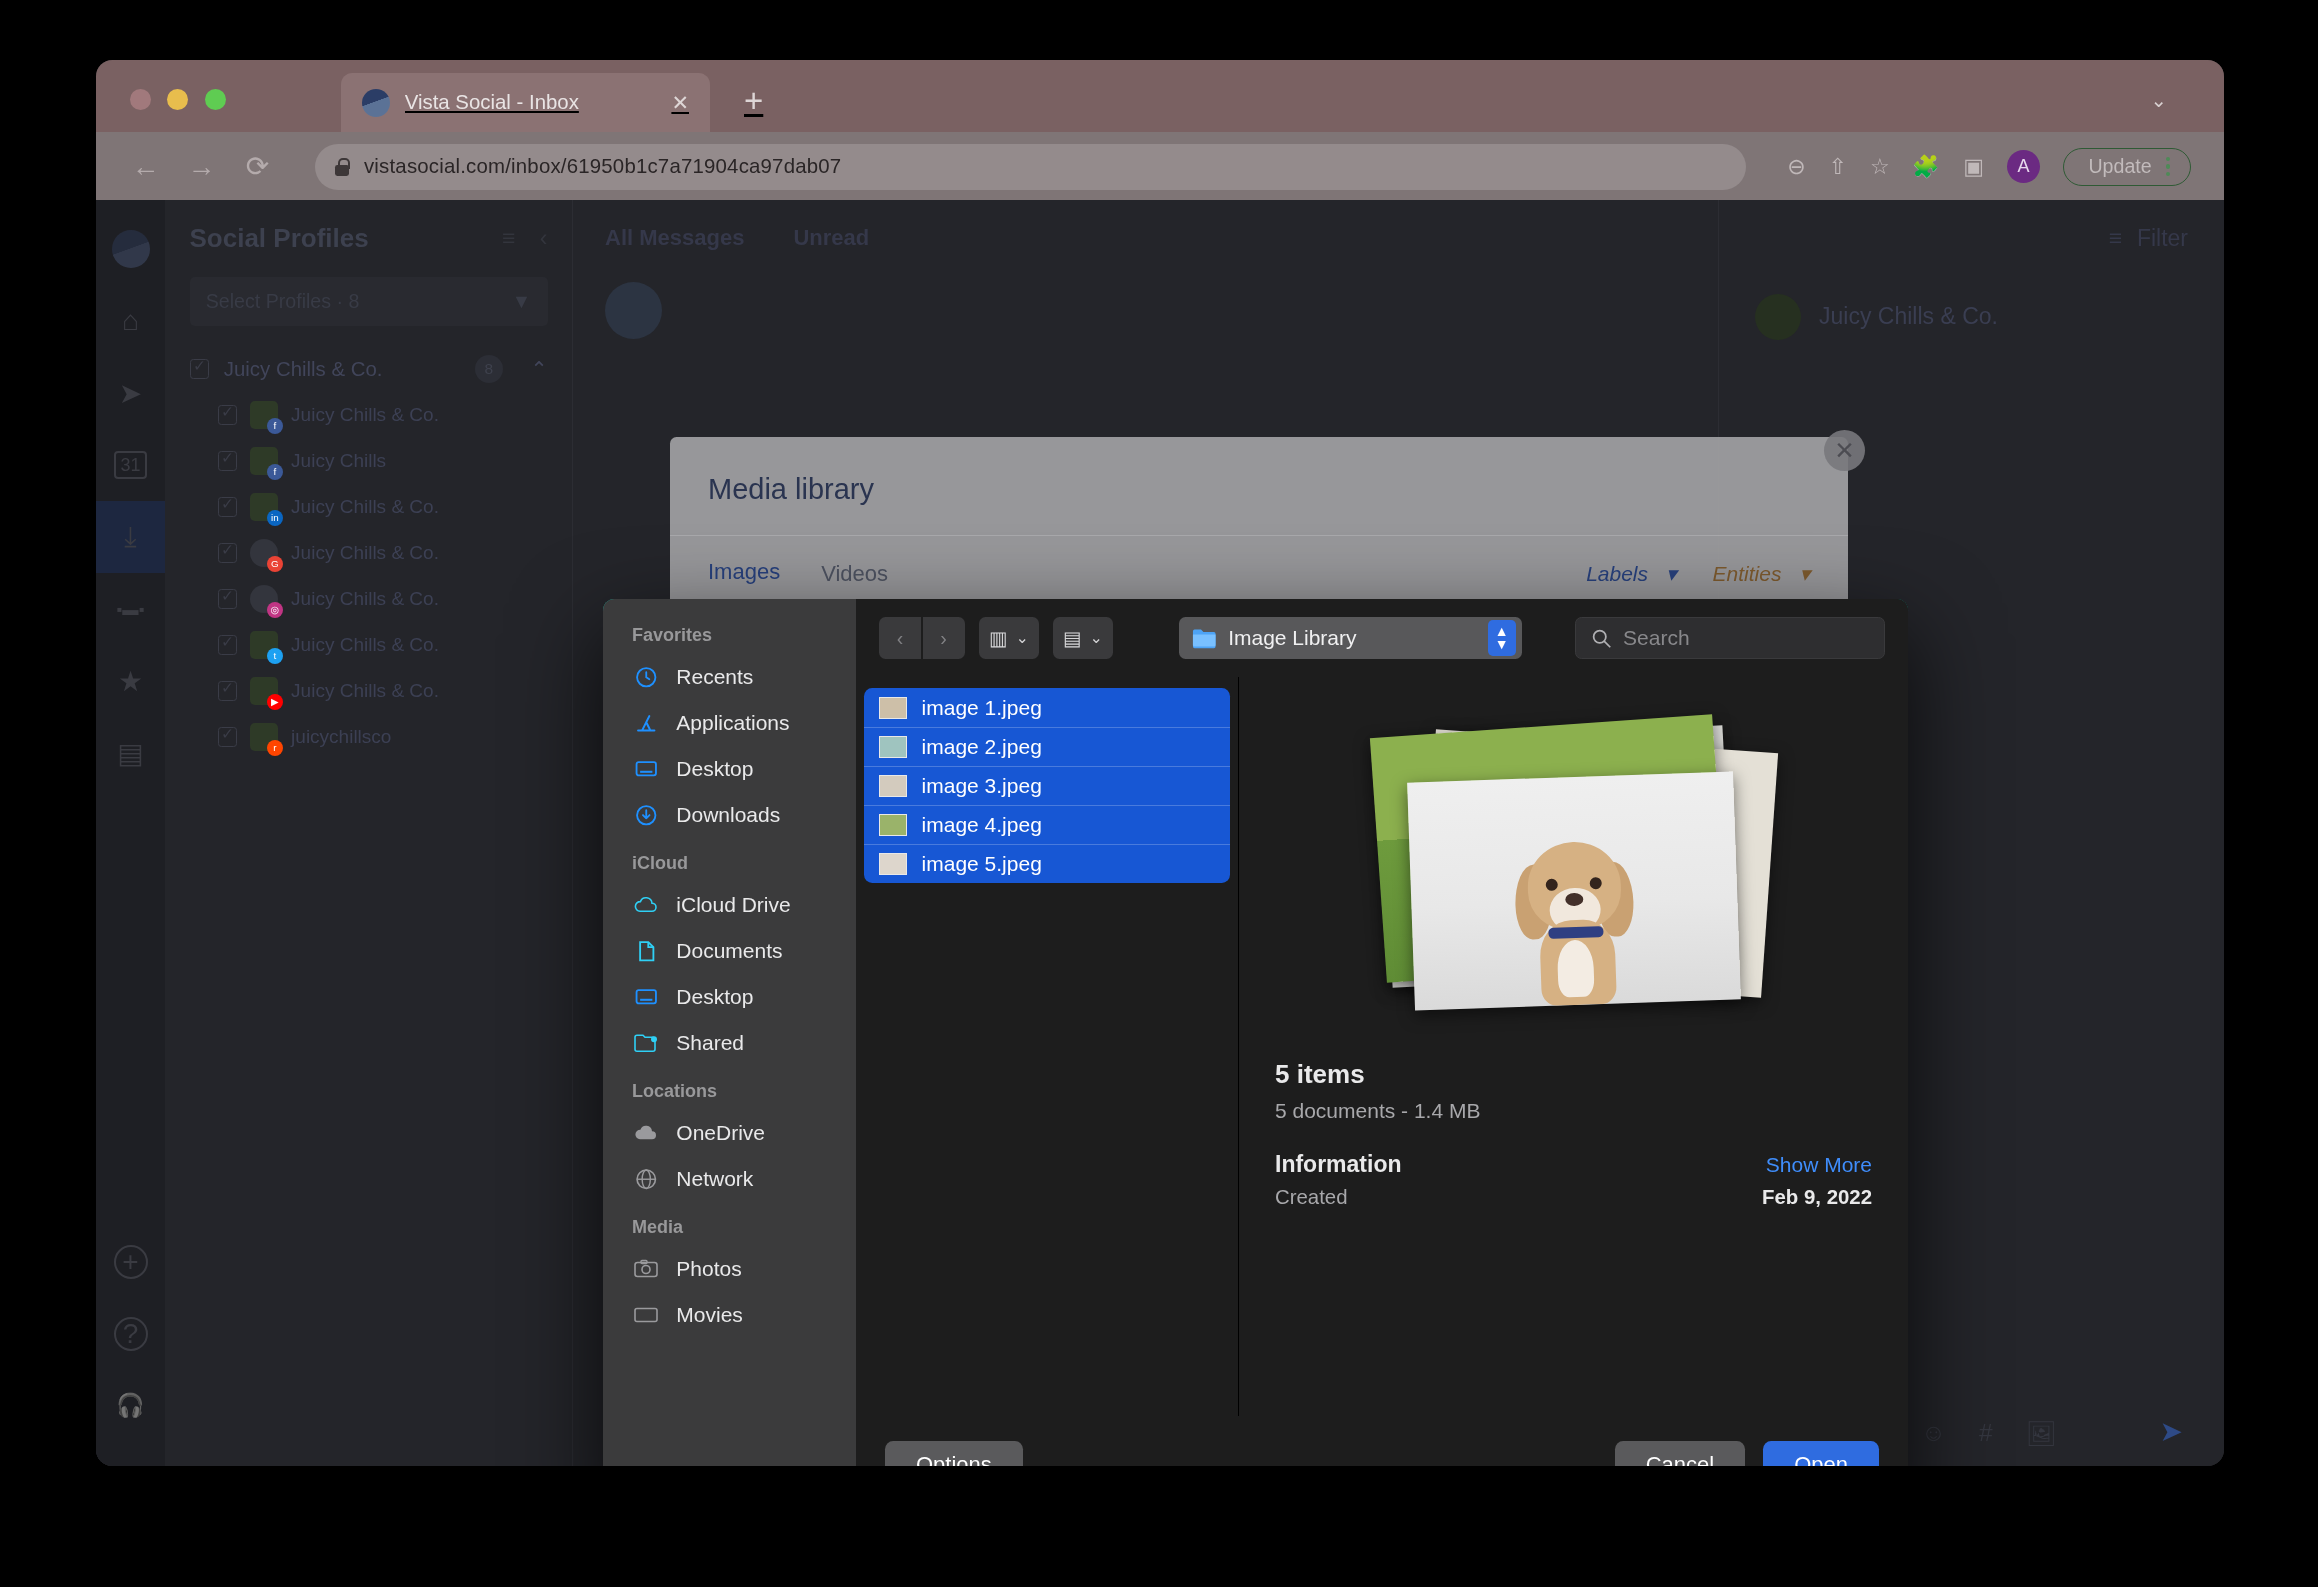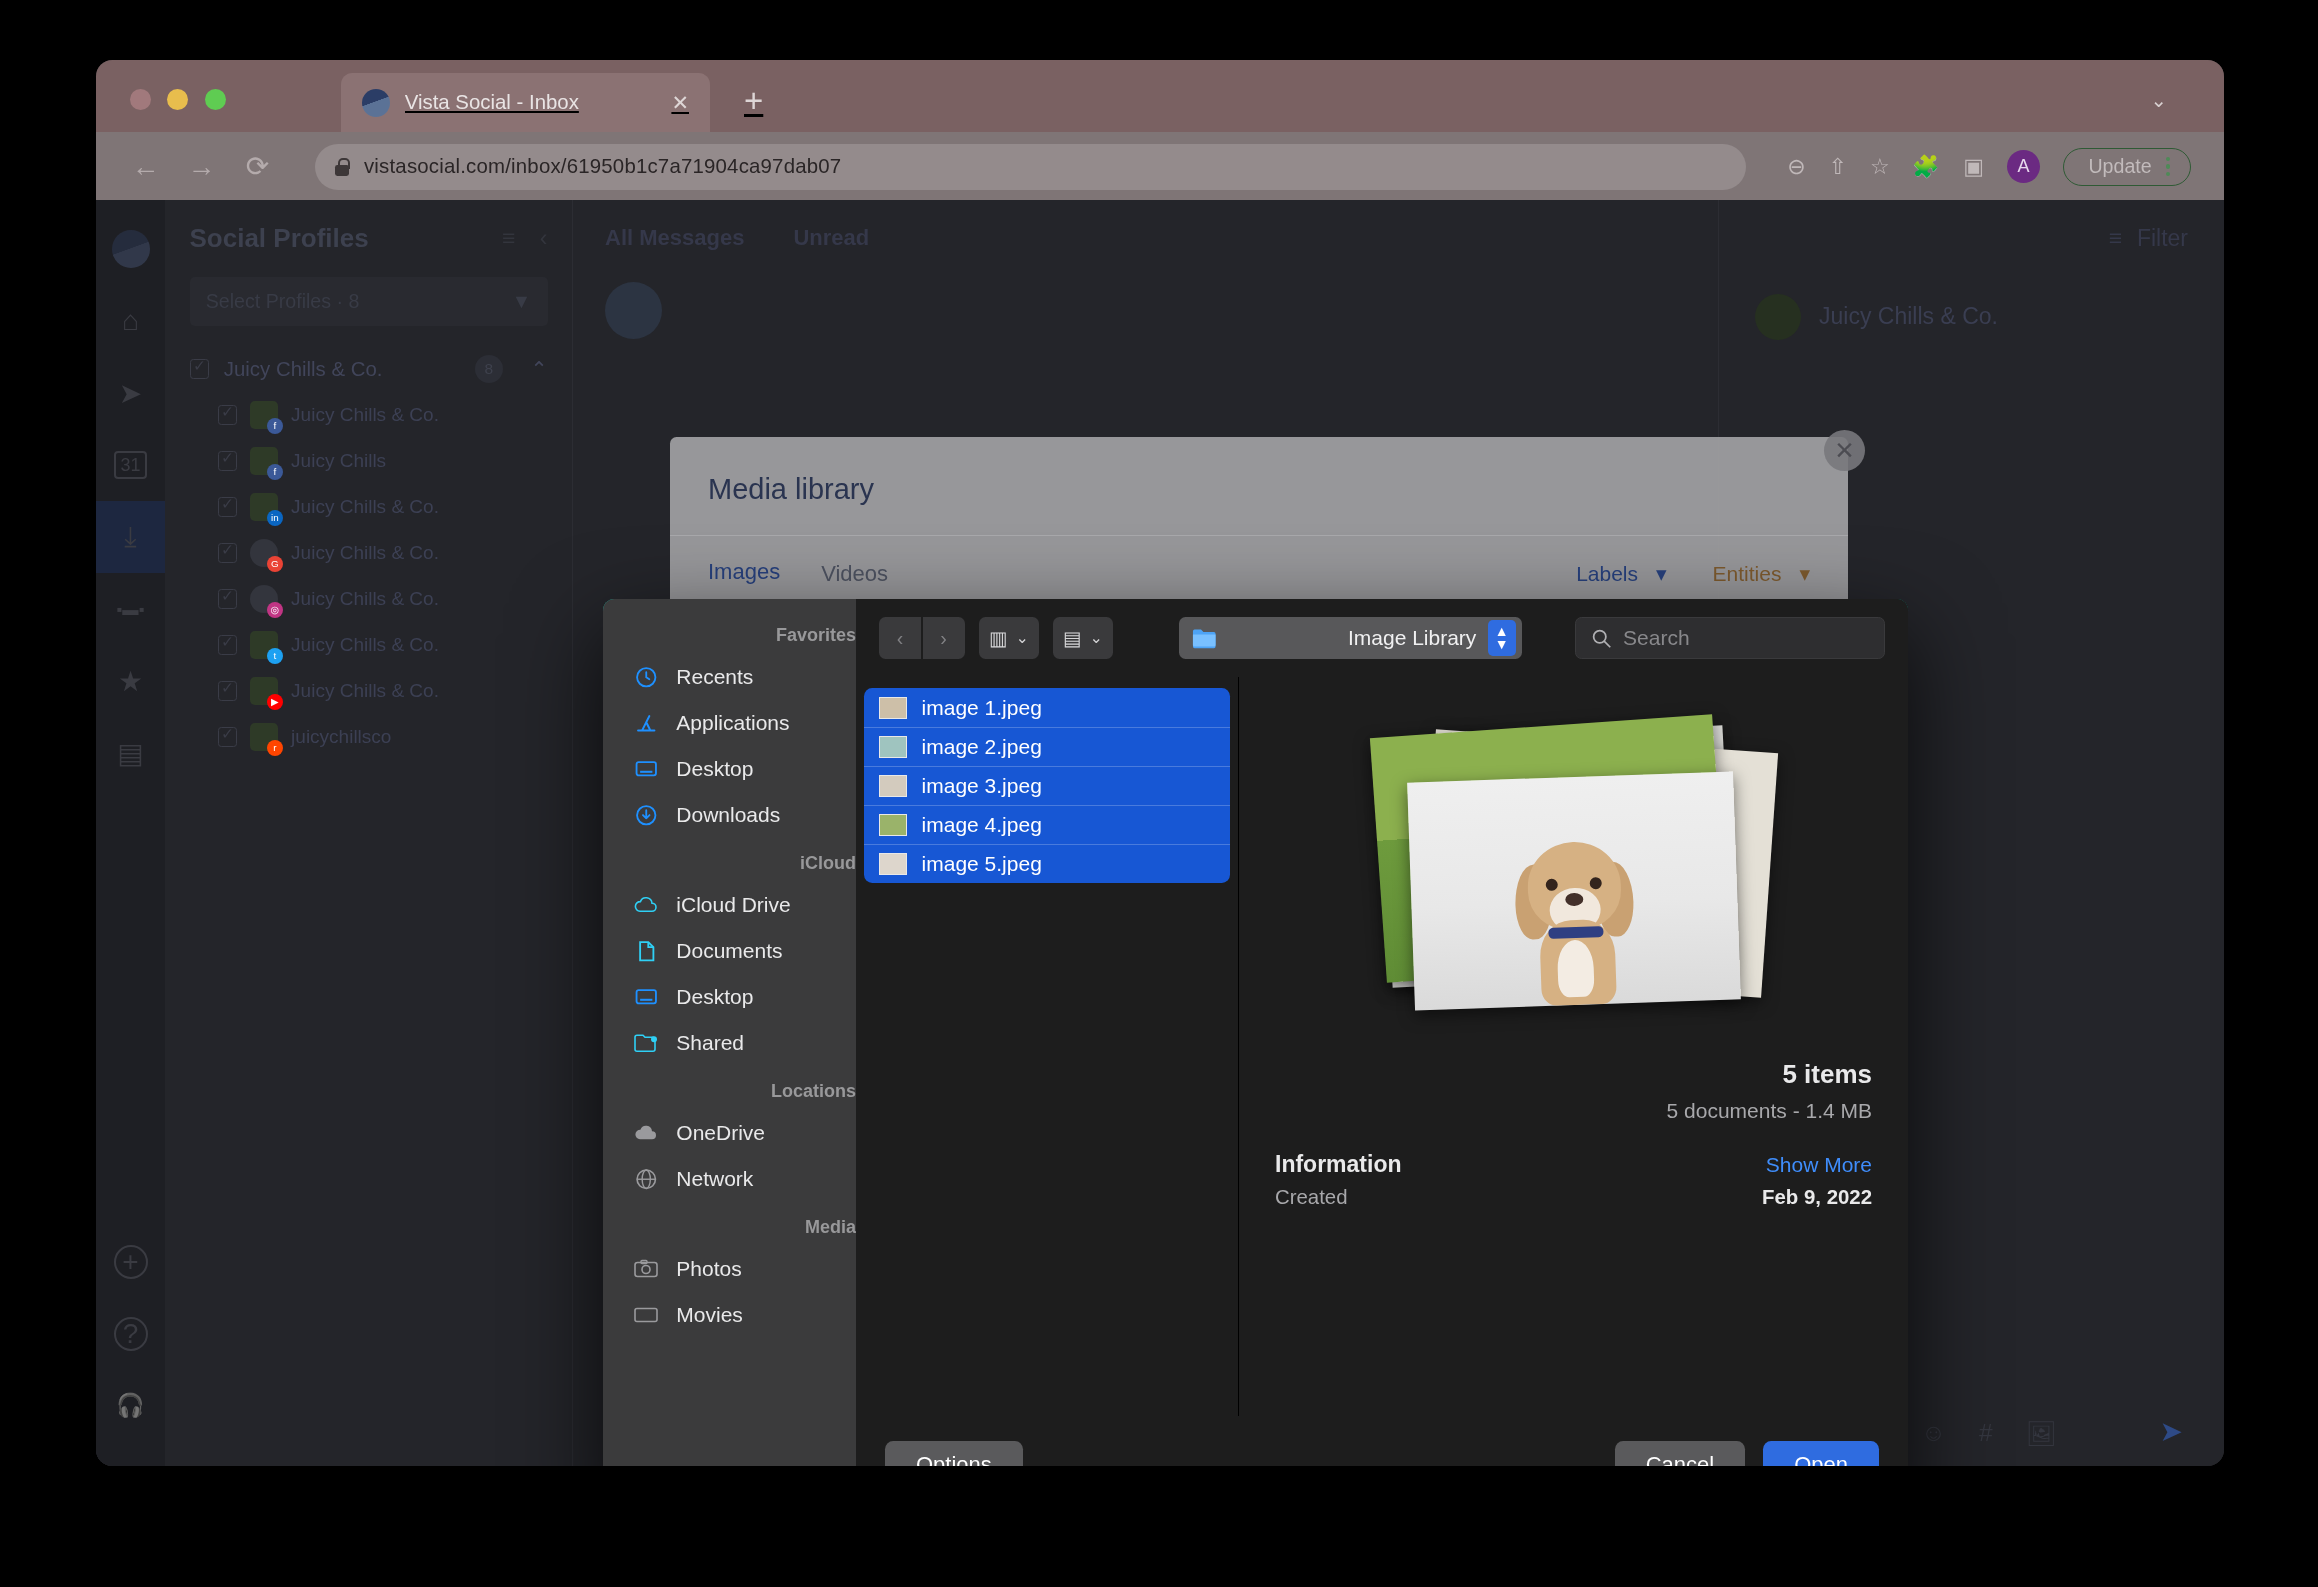--- a/index.html
+++ b/index.html
@@ -146,42 +146,41 @@
     background: rgba(120,120,124,.9); color: #4c4c52; font-size: 24.5px;
     display: flex; align-items: center; justify-content: center; cursor: pointer; z-index: 6;
   }
   #media-title { padding: 36px 38px 0; color: #2a3450; font-size: 29px; }
   #media-tabbar {
     margin-top: 29px; border-top: 0.8px solid rgba(255,255,255,.18);
     display: flex; align-items: center; padding: 23px 38px 0; position: relative;
   }
   .m-tab { font-size: 22px; color: #4d5260; margin-right: 41px; padding-bottom: 18px; cursor: pointer; }
   .m-tab.active { color: #27407c; border-bottom: 3.3px solid #27407c; }
-  #media-filters { margin-left: auto; display: flex; gap: 46px; padding-bottom: 18px; }
+  #media-filters { margin-left: auto; display: flex; gap: 36px; padding-bottom: 18px; font-style: italic; }
   .m-filter { font-size: 21px; display: flex; align-items: center; gap: 18px; cursor: pointer; }
   .m-filter.labels { color: #27407c; }
   .m-filter.entities { color: #7d5a2e; }
   #media-grid {
     position: absolute; left: 24.5px; top: 193px; right: 24.5px; bottom: 139px;
     display: grid; grid-template-columns: repeat(4, 1fr); gap: 18px; align-content: start;
     overflow: hidden; padding: 6.5px;
   }
   .m-card { background: rgba(200,200,202,.35); border: 0.8px solid rgba(255,255,255,.22); border-radius: 4.9px; overflow: hidden; position: relative; }
   .m-thumb { height: 179px; background: #6b6b6e; }
   .m-cap { padding: 11.4px 8.2px; text-align: center; color: #2c3550; font-size: 15.5px; white-space: nowrap; overflow: hidden; }
   .m-dots { position: absolute; right: 8.2px; top: 8.2px; display: flex; flex-direction: column; gap: 4.1px; }
   .m-dots i { width: 4.9px; height: 4.9px; border-radius: 50%; background: #27407c; display: block; }
 
   
   #file-dialog {
     position: absolute; left: 507px; top: 399px; width: 1305px; height: 915px;
     background: #14b8a6; border-radius: 11.4px; overflow: hidden;
     box-shadow: 0 33px 90px rgba(0,0,0,.75);
     color: #e9e9ea;
-    text-align: right;
   }
   #fd-sidebar {
     position: absolute; left: 0; top: 0; bottom: 0; width: 253px;
     background: #3b3b3c; padding: 21px 0 0 0; overflow: hidden;
   }
   .fd-sec { color: #98989a; font-size: 18px; font-weight: bold; padding: 14.7px 0 8.2px 29px; }
   .fd-sec:first-child { padding-top: 4.9px; }
   .fd-item { display: flex; align-items: center; gap: 16.3px; height: 46px; padding-left: 29px; font-size: 21px; cursor: pointer; }
   .fd-ic { width: 28px; display: flex; align-items: center; justify-content: center; flex: 0 0 auto; }
   .fd-ic svg { display: block; }

